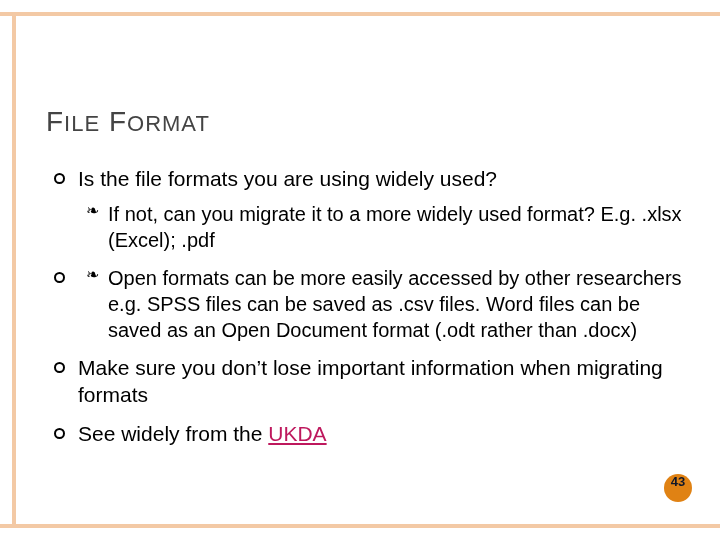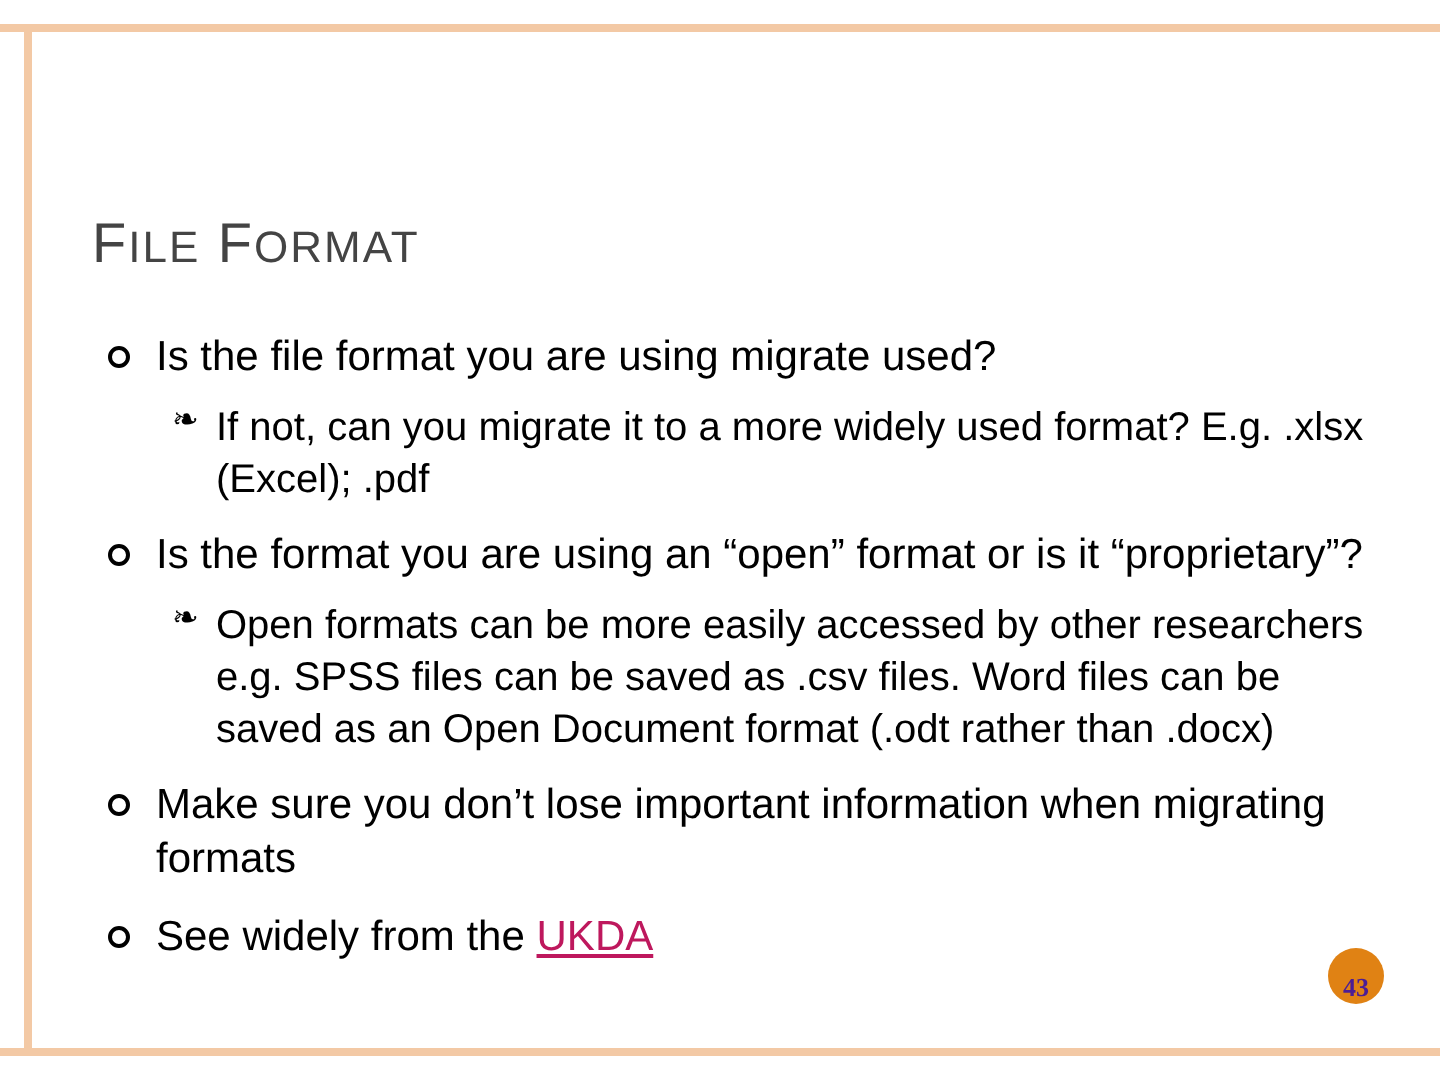--- a/index.html
+++ b/index.html
@@ -109,56 +109,54 @@
     text-decoration: underline;
   }
   .pagenum {
     position: absolute;
     right: 28px;
     bottom: 38px;
     width: 28px;
     height: 28px;
     border-radius: 50%;
     background: #e08214;
-    color: #4c1d95;
+    color: #0f172a;
     font-size: 13px;
     font-weight: bold;
     display: flex;
-    align-items: flex-end;
+    align-items: flex-start;
     justify-content: center;
-    font-family: Liberation Serif, serif;
   }
 </style>
 </head>
 <body>
 
 <div class="border-top"></div>
 <div class="border-bottom"></div>
 <div class="border-left"></div>
 
 <div class="slide">
 
   <h1 class="title">
     <span class="sc-lg">F</span><span class="sc-sm">ILE</span>
     <span class="sc-lg">F</span><span class="sc-sm">ORMAT</span>
   </h1>
 
   <ul class="level1">
 
     <li>
-      <span>Is the file format you are using migrate used?</span>
+      <span>Is the file formats you are using widely used?</span>
       <ul class="level2">
         <li>
           <span>If not, can you migrate it to a more widely used format? E.g. .xlsx (Excel); .pdf</span>
         </li>
       </ul>
     </li>
 
     <li>
-      <span>Is the format you are using an “open” format or is it “proprietary”?</span>
       <ul class="level2">
         <li>
           <span>Open formats can be more easily accessed by other researchers e.g. SPSS files can be saved as .csv files. Word files can be saved as an Open Document format (.odt rather than .docx)</span>
         </li>
       </ul>
     </li>
 
     <li>
       <span>Make sure you don’t lose important information when migrating formats</span>
     </li>

